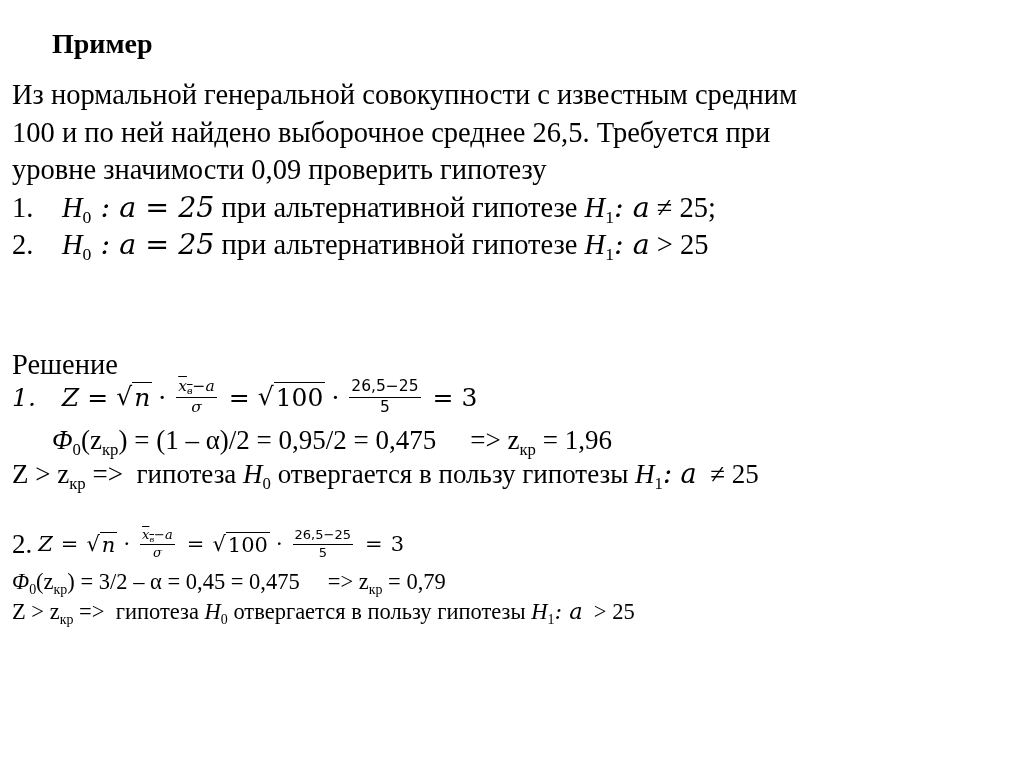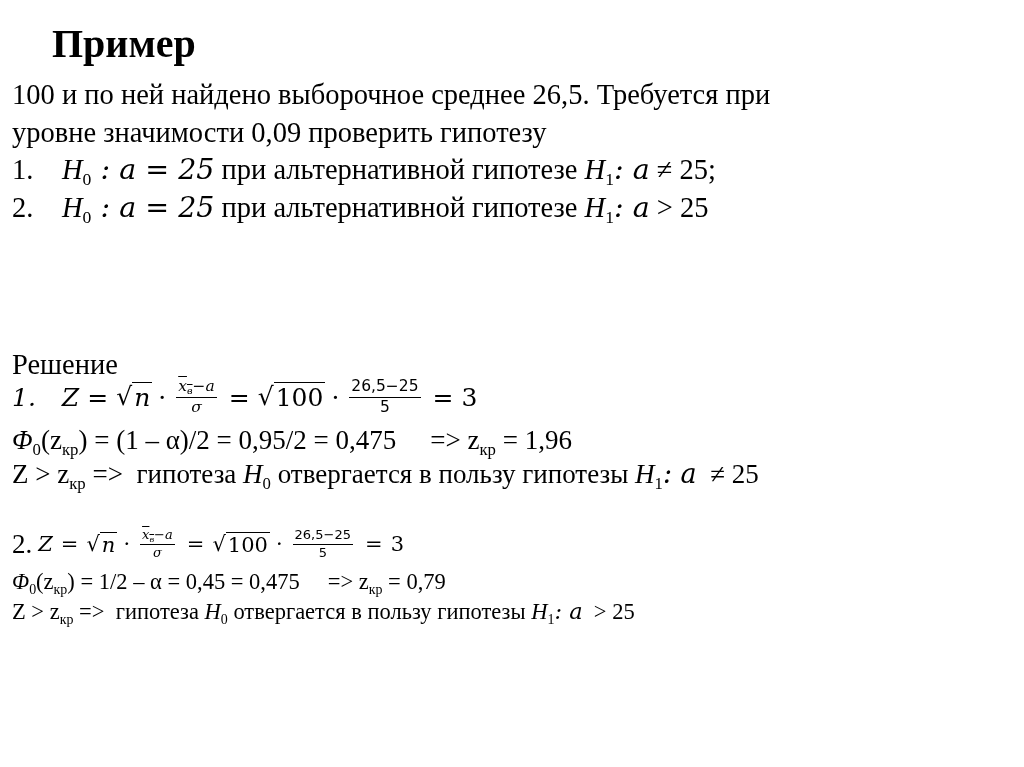--- a/index.html
+++ b/index.html
@@ -2,21 +2,21 @@
 <html><head>
 <meta charset="utf-8">
 <style>
   html, body { margin: 0; padding: 0; background: #ffffff; }
   body {
     width: 1024px; height: 767px; position: relative; overflow: hidden;
     font-family: "Liberation Serif", "DejaVu Serif", serif; color: #000;
   }
   .title {
     position: absolute; left: 52px; top: 22px;
-    font-size: 40px; font-weight: bold; line-height: 44px;
+    font-size: 28px; font-weight: bold; line-height: 44px;
   }
   .problem {
     position: absolute; left: 12px; top: 76px; width: 1000px;
     font-size: 28.5px; line-height: 37.5px;
   }
   .problem .line { white-space: nowrap; }
   .hyp-num { display: inline-block; width: 50px; }
   i.m { font-style: italic; }
   .cm { font-family: "DejaVu Serif", serif; font-style: italic; margin-top: 28px; }
   sub.s { font-size: 62%; vertical-align: -0.35em; line-height: 0; }
@@ -40,32 +40,33 @@
   .sqrt { display: inline-flex; align-items: stretch; }
   .sqrt .rad { font-style: normal; }
   .sqrt .under { border-top: 1.5px solid #000; padding: 0 2px; }
   .over { text-decoration: overline; }
   .op { margin: 0 8px; font-style: normal; }
   .dot { margin: 0 6px; font-style: normal; }
   .resline {
     position: absolute; left: 12px; white-space: nowrap;
     font-family: "Liberation Serif", serif;
   }
-  .r1 { top: 423px; font-size: 27px; line-height: 34px; }
+  .r1 { top: 423px; font-size: 27px; line-height: 34px; margin-left: 40px; }
   .r2 { top: 457px; font-size: 27px; line-height: 34px; }
   .r3 { top: 567px; font-size: 22.5px; line-height: 30px; }
   .r4 { top: 596px; font-size: 22.5px; line-height: 30px; }
   .gap { display: inline-block; }
 </style>
 </head>
 <body>
 
 <div class="title">Пример</div>
 
 <div class="problem">
+  <div class="line">Из нормальной генеральной совокупности с известным средним</div>
   <div class="line">100 и по ней найдено выборочное среднее 26,5. Требуется при</div>
   <div class="line">уровне значимости 0,09 проверить гипотезу</div>
 
   <div class="line">
     <span class="hyp-num">1.</span><i class="m">H</i><sub class="s">0</sub><span class="cm"> : a = 25</span><span> при альтернативной гипотезе </span><i class="m">H</i><sub class="s">1</sub><span class="cm">: a</span><span> ≠ 25;</span>
   </div>
   <div class="line">
     <span class="hyp-num">2.</span><i class="m">H</i><sub class="s">0</sub><span class="cm"> : a = 25</span><span> при альтернативной гипотезе </span><i class="m">H</i><sub class="s">1</sub><span class="cm">: a</span><span> &gt; 25</span>
   </div>
 </div>
@@ -127,17 +128,17 @@
   <span class="dot">·</span>
   <span class="frac">
     <span class="num sans">26,5−25</span>
     <span class="den sans">5</span>
   </span>
   <span class="op">=</span>
   <span>3</span>
 </div>
 
 <div class="resline r3">
-  <i>Φ</i><sub class="s">0</sub><span>(z</span><sub class="s">кр</sub><span>)</span><span> = 1/2 – α = 0,45 = 0,475</span><span class="gap" style="width:28px"></span><span>=&gt; z</span><sub class="s">кр</sub><span> = 0,79</span>
+  <i>Φ</i><sub class="s">0</sub><span>(z</span><sub class="s">кр</sub><span>)</span><span> = 3/2 – α = 0,45 = 0,475</span><span class="gap" style="width:28px"></span><span>=&gt; z</span><sub class="s">кр</sub><span> = 0,79</span>
 </div>
 <div class="resline r4">
   <span>Z &gt; z</span><sub class="s">кр</sub><span style="white-space:pre"> =&gt;  гипотеза </span><i>H</i><sub class="s">0</sub><span> отвергается в пользу гипотезы </span><i>H</i><sub class="s">1</sub><span class="cm">: a</span><span style="white-space:pre">  &gt; 25</span>
 </div>
 
 </body></html>

